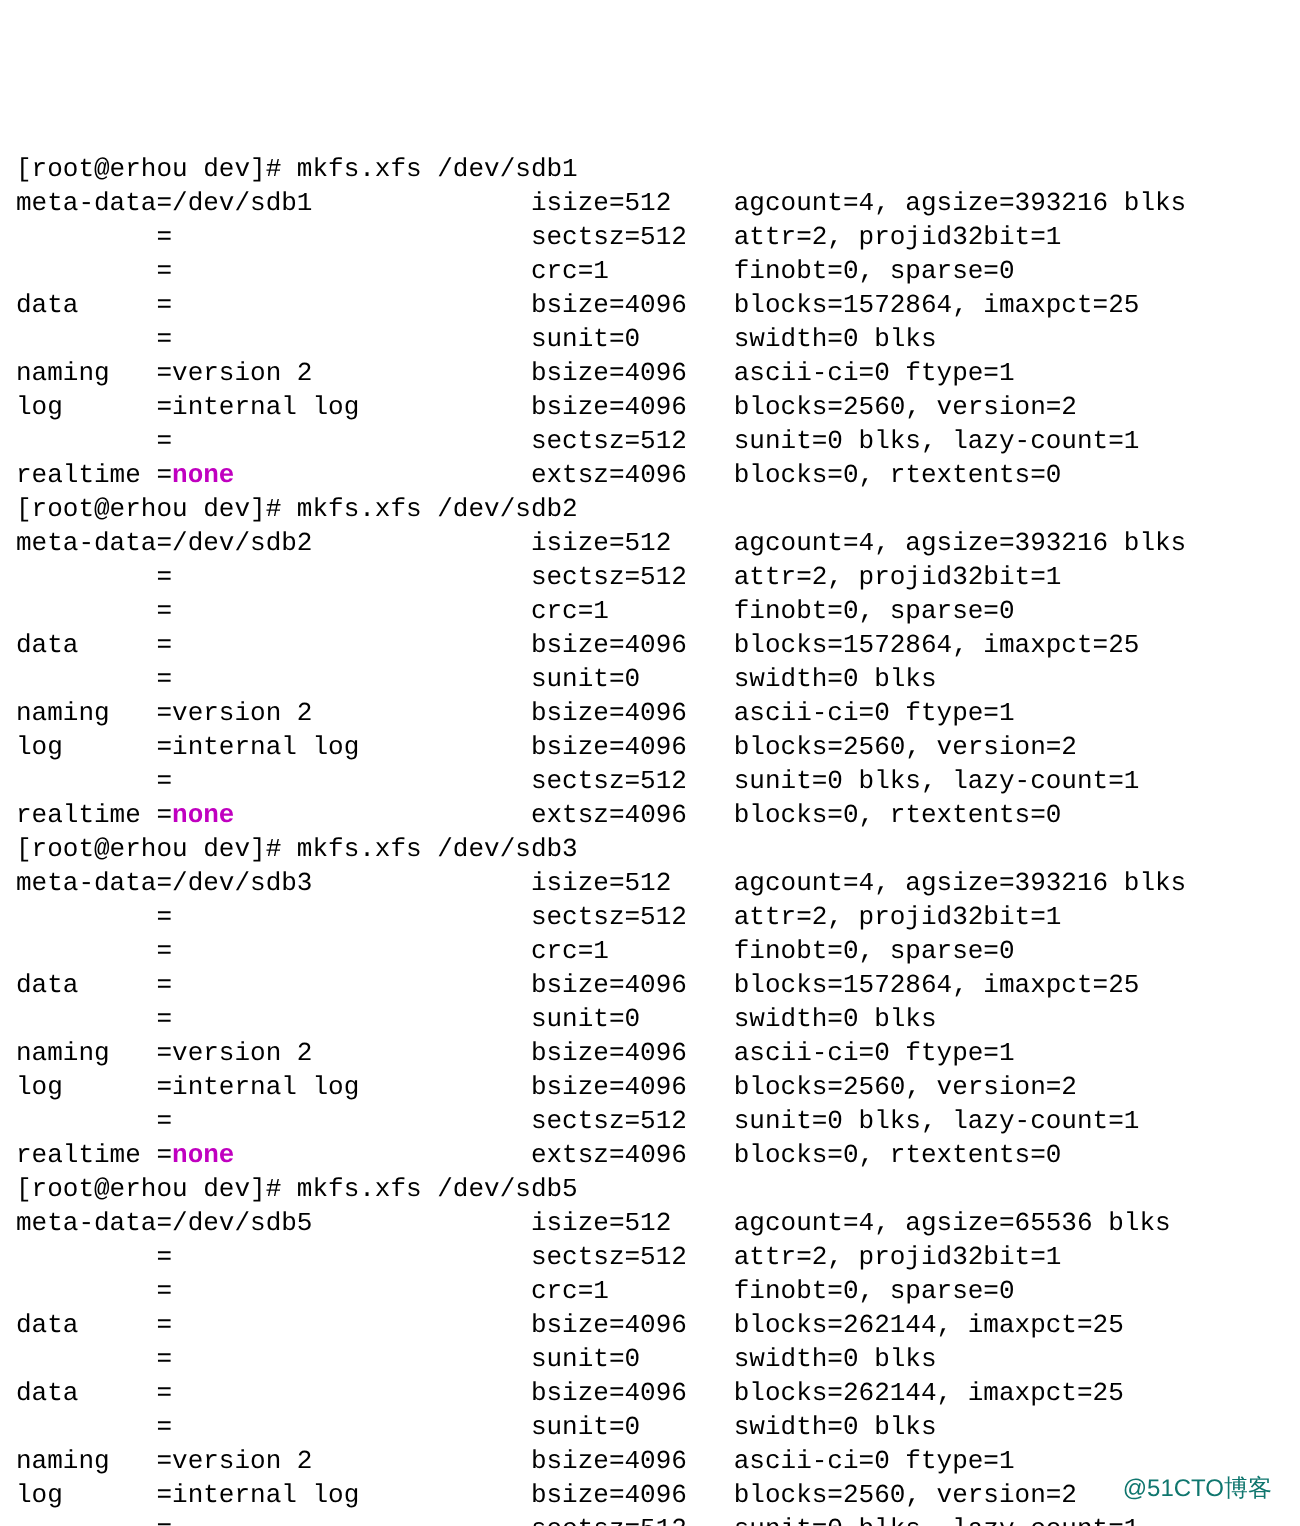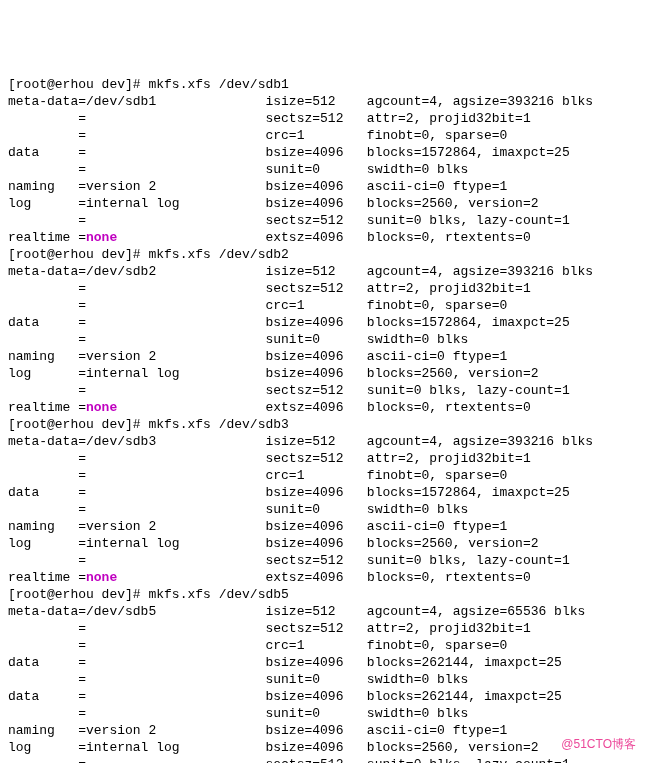--- a/index.html
+++ b/index.html
@@ -12,21 +12,21 @@
     color: #000;
     white-space: pre;
     width: 650px;
     box-sizing: border-box;
   }
   .none { color: #c000c0; font-weight: bold; }
   .watermark {
     position: fixed;
     right: 14px;
     bottom: 10px;
-    color: #ec4899;
+    color: #0f766e;
     font-size: 12px;
     font-family: sans-serif;
     pointer-events: none;
   }
   .line { display: block; }
 </style>
 </head>
 <body>
 
 

